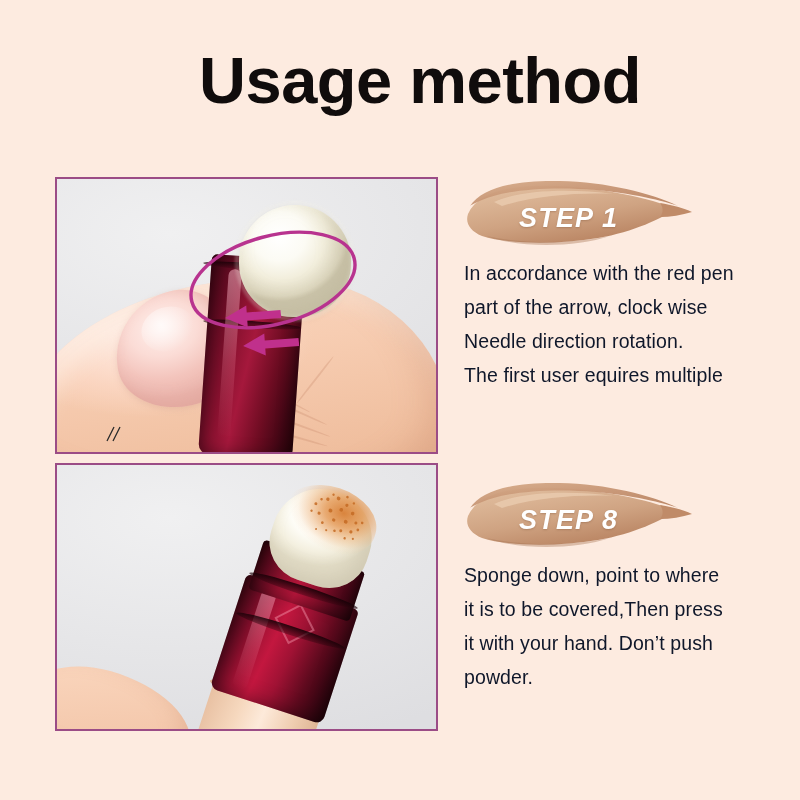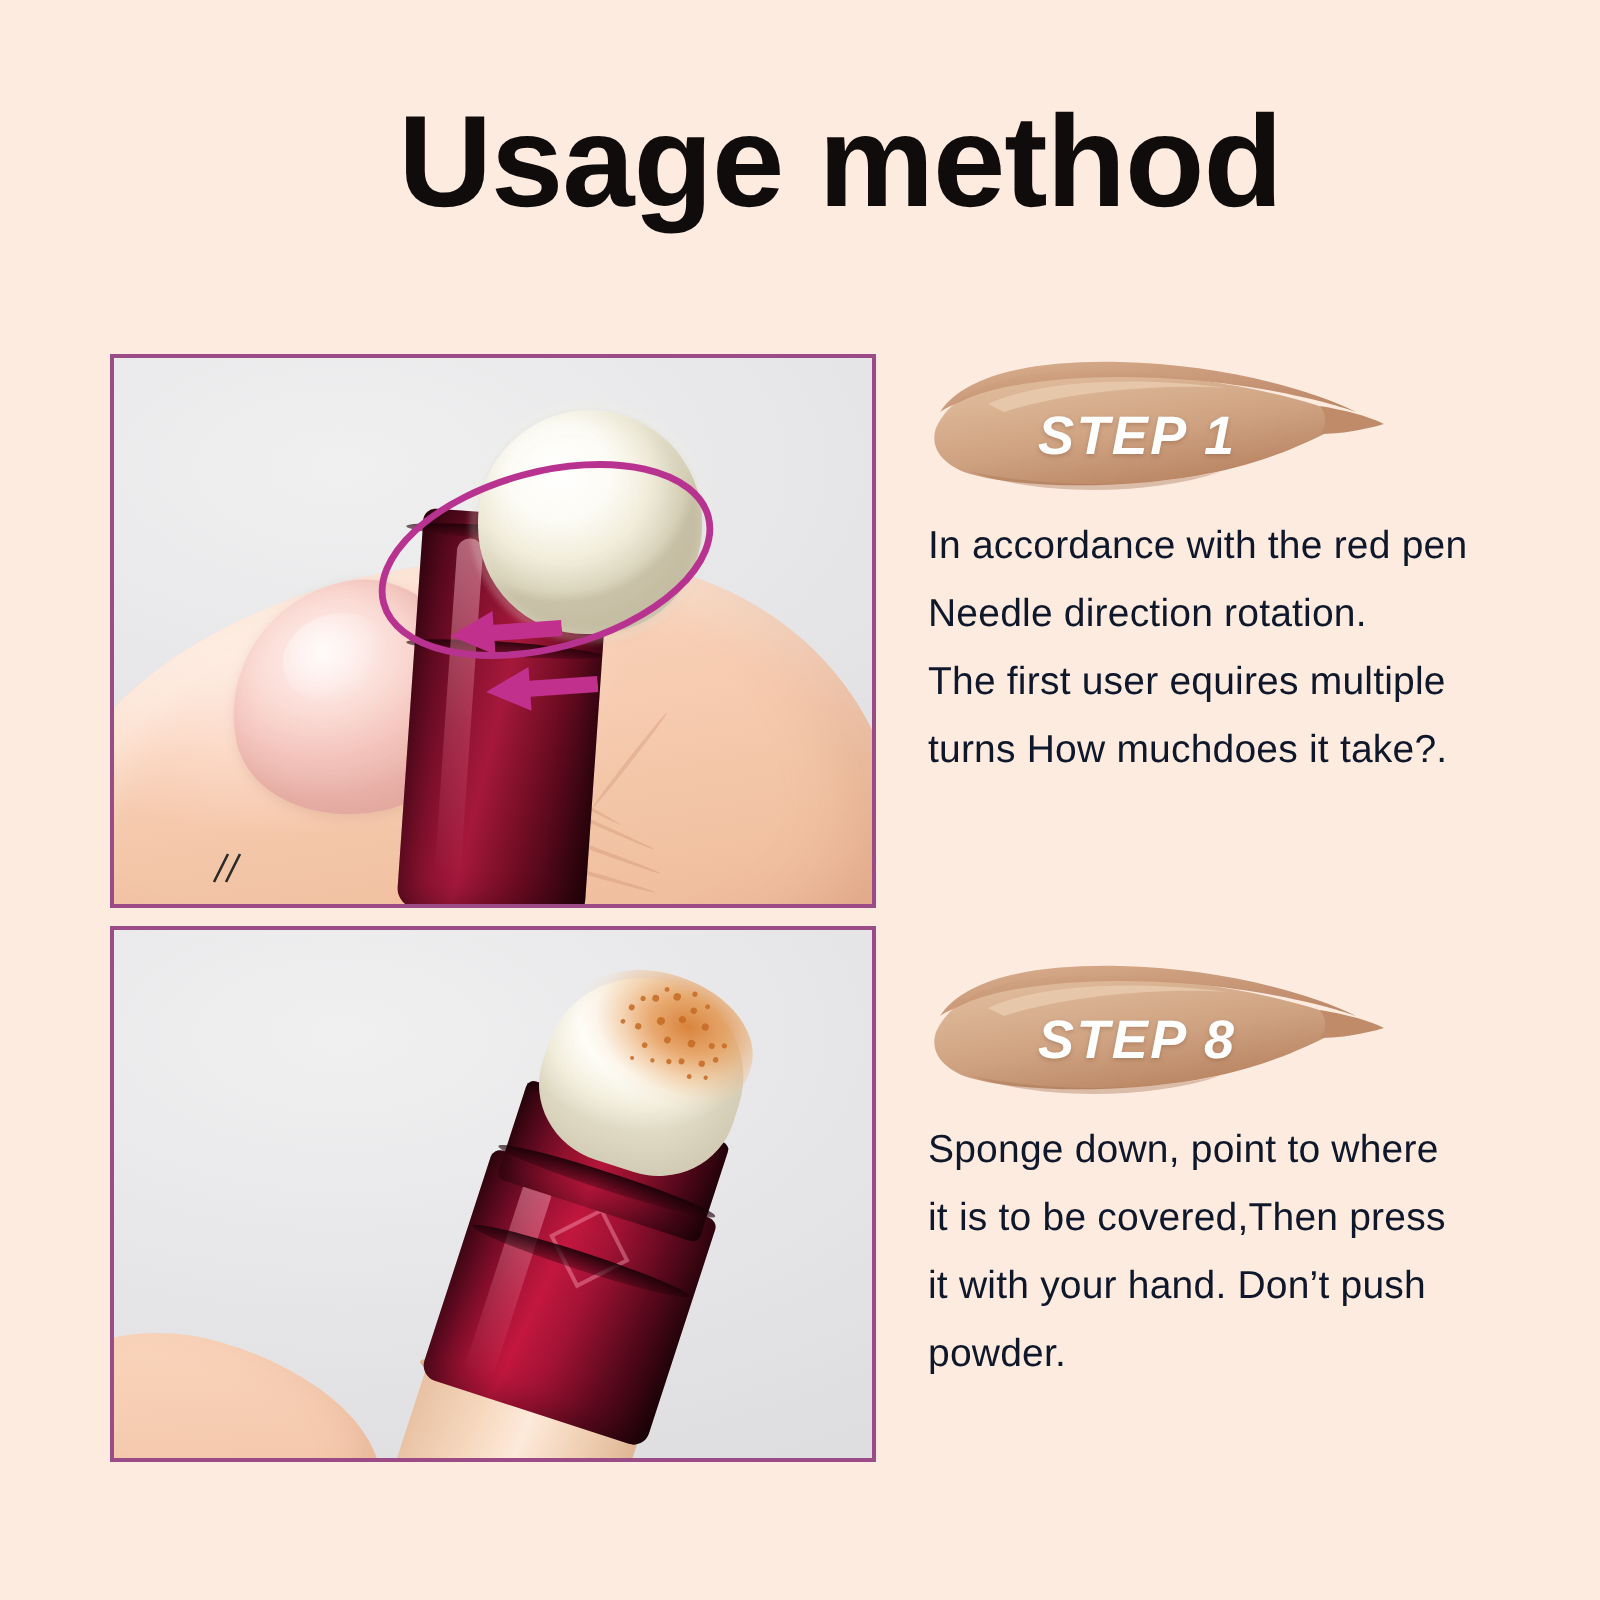--- a/index.html
+++ b/index.html
@@ -464,23 +464,23 @@
         <path d="M196 27 C208 29 220 32 228 36 C218 39 206 41 196 41 C200 36 199 31 196 27 Z" fill="#C08B68"></path>
 
         <path d="M30 26 C56 14 104 12 150 18 C120 16 72 19 38 30 Z" fill="#EBCDB2" opacity="0.75"></path>
 
         <path d="M22 60 C60 68 106 68 146 60 C110 72 54 72 22 60 Z" fill="#A87656" opacity="0.40"></path>
       </svg>
       <div class="swatch-label">STEP 1</div>
     </div>
     <div class="step-text">
       <span class="ln">In accordance with the red pen</span>
+      <span class="ln">part of the arrow, clock wise</span>
       <span class="ln">Needle direction rotation.</span>
       <span class="ln">The first user equires multiple</span>
-      <span class="ln">turns How muchdoes it take?.</span>
     </div>
   </div>
 
   <div class="step-block" id="step-2">
     <div class="swatch-wrap">
       <svg width="232" height="74" viewBox="0 0 232 74">
         <defs>
           <linearGradient id="sw2a" x1="0" y1="0" x2="1" y2="1">
             <stop offset="0%" stop-color="#D7AD8B"></stop>
             <stop offset="40%" stop-color="#C99877"></stop>

